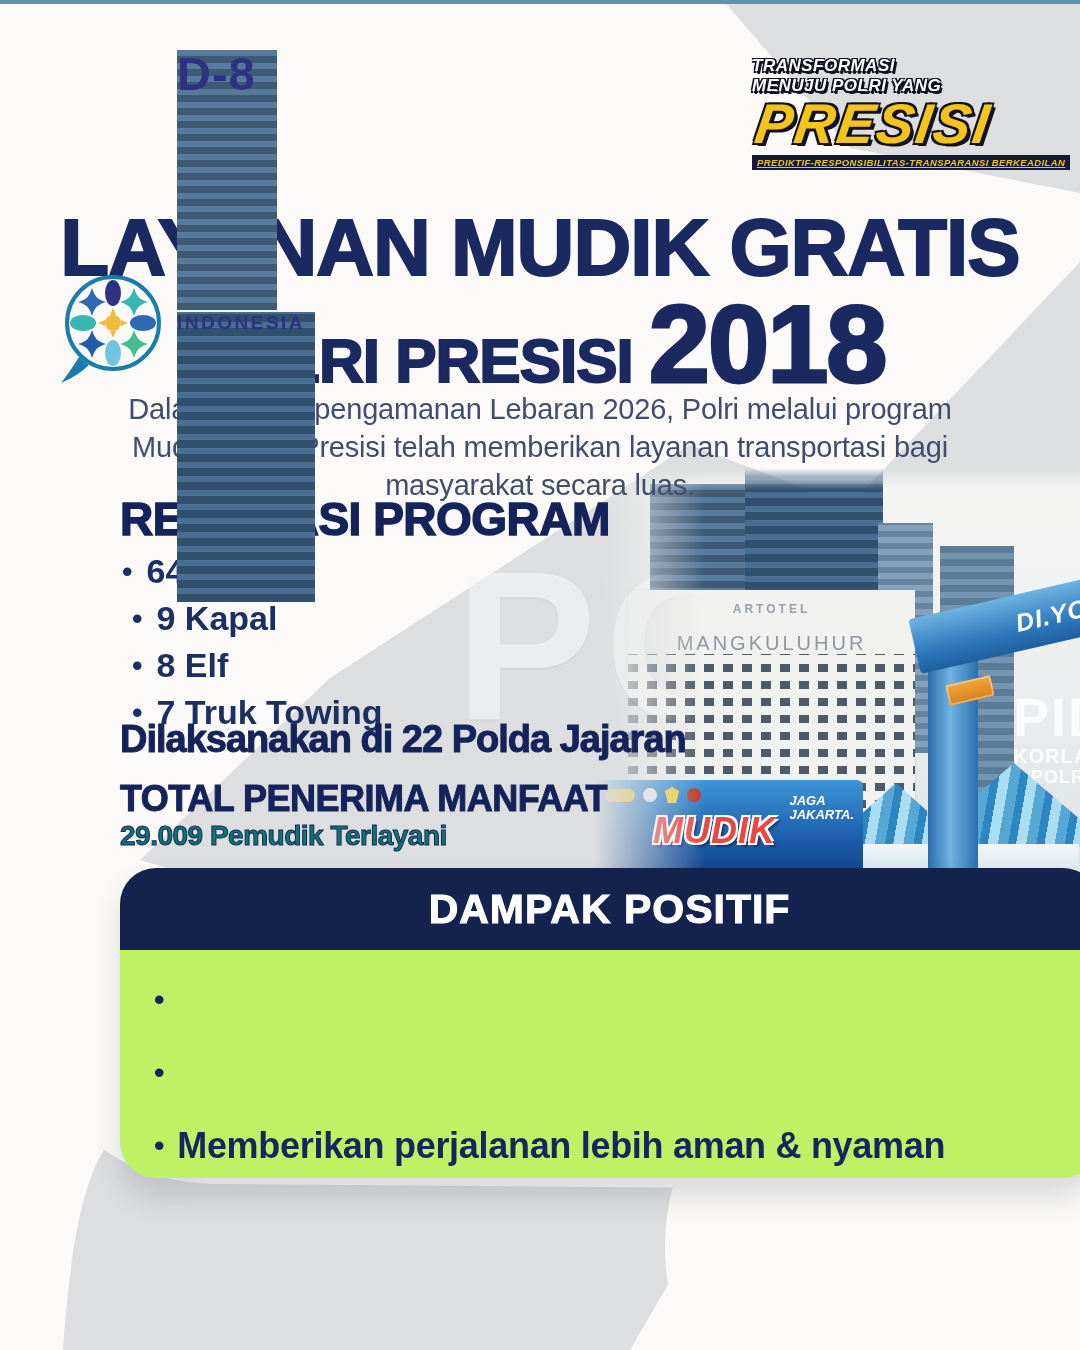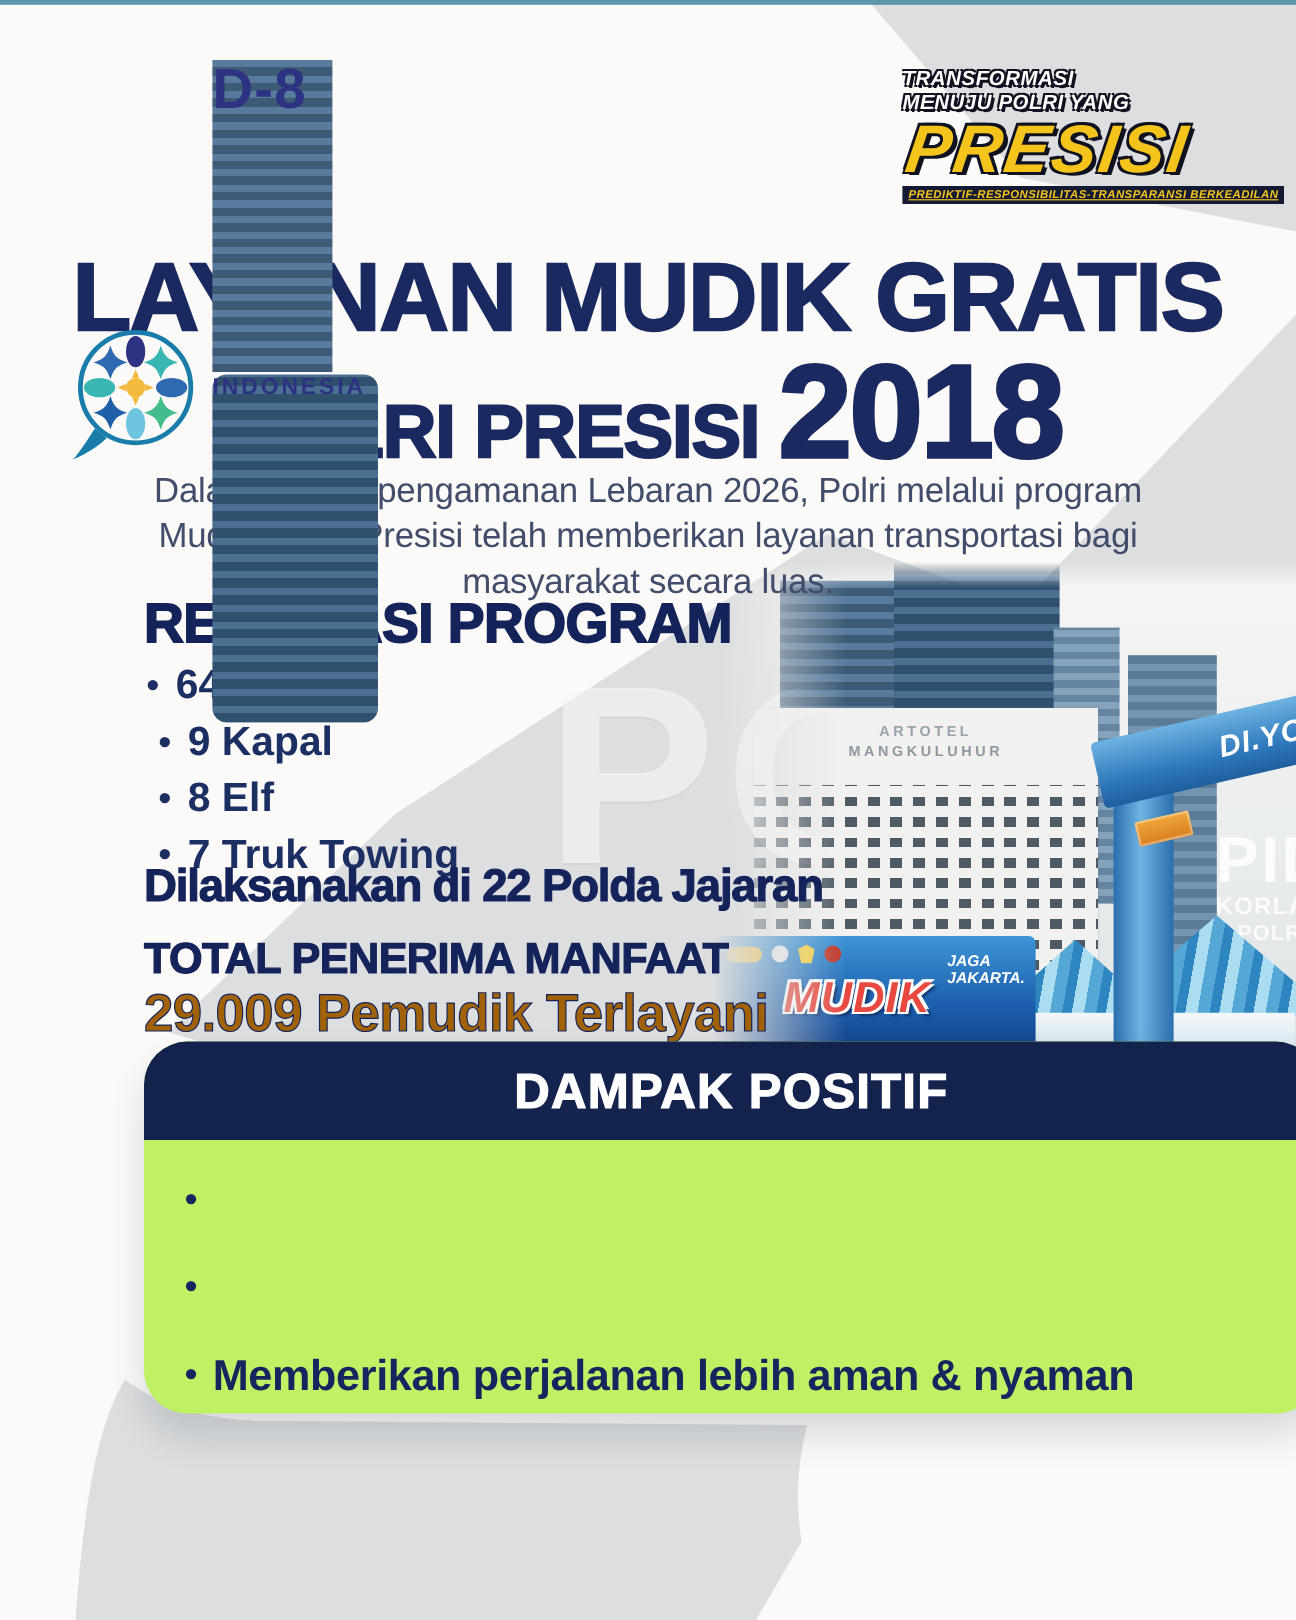--- a/index.html
+++ b/index.html
@@ -14,21 +14,21 @@
   .polri-wm{
     position:absolute;left:455px;top:540px;z-index:1;
     font-size:212px;font-weight:900;letter-spacing:8px;line-height:1;
     color:rgba(255,255,255,0.55);text-shadow:0 2px 1px rgba(120,125,130,0.08);
   }
 
   
   .d8{position:absolute;left:55px;top:50px;display:flex;align-items:center;z-index:4;}
   .d8 .txt{margin-left:10px;color:#2d3282;}
   .d8 .t1{font-size:47px;font-weight:900;letter-spacing:1px;line-height:1;}
-  .d8 .t2{font-size:19px;font-weight:700;letter-spacing:2.5px;margin-top:2px;border-radius:12px;}
+  .d8 .t2{font-size:19px;font-weight:700;letter-spacing:2.5px;margin-top:2px;}
   .d8 .t3{font-size:14px;font-weight:700;letter-spacing:1.5px;margin-top:1px;}
 
   .presisi{position:absolute;right:58px;top:56px;z-index:4;text-align:left;width:270px;}
   .presisi .l1,.presisi .l2{
     font-size:17px;font-weight:900;font-style:italic;color:#fff;letter-spacing:.5px;line-height:1.15;
     text-shadow:-1.5px -1.5px 0 #10131f,1.5px -1.5px 0 #10131f,-1.5px 1.5px 0 #10131f,1.5px 1.5px 0 #10131f,2.5px 2.5px 0 #10131f;
   }
   .presisi .word{
     font-size:56px;font-weight:900;font-style:italic;color:#f4c41d;letter-spacing:2px;line-height:.95;
     transform:skewX(-8deg);transform-origin:left bottom;margin-top:2px;
@@ -63,21 +63,21 @@
   .real-list{position:absolute;left:122px;top:548px;z-index:3;}
   .real-item{font-size:34px;color:#1c2f63;font-weight:600;height:47px;display:flex;align-items:center;}
   .real-item .dot{margin-right:14px;font-size:30px;}
   .real-item.ind{padding-left:10px;}
 
   .deploy{position:absolute;left:120px;top:718px;z-index:3;
     font-size:38px;font-weight:900;letter-spacing:-1px;color:#14235a;-webkit-text-stroke:1px #14235a;}
   .total1{position:absolute;left:120px;top:778px;z-index:3;
     font-size:36px;font-weight:900;letter-spacing:-.5px;color:#14235a;-webkit-text-stroke:1px #14235a;}
   .total2{position:absolute;left:120px;top:820px;z-index:3;
-    font-size:44px;font-weight:900;letter-spacing:-.5px;color:#a16207;-webkit-text-stroke:1px #14235a;}
+    font-size:28px;font-weight:900;letter-spacing:-.5px;color:#0f766e;-webkit-text-stroke:1px #14235a;}
 
   
   .photo{
     position:absolute;left:595px;top:468px;width:485px;height:552px;z-index:2;
     -webkit-mask-image:linear-gradient(to right,transparent 0,#000 110px);
     mask-image:linear-gradient(to right,transparent 0,#000 110px);
   }
   .photo-in{
     position:absolute;inset:0;overflow:hidden;
     -webkit-mask-image:linear-gradient(to bottom,transparent 0,#000 22px,#000 calc(100% - 14px),transparent 100%);
@@ -85,21 +85,21 @@
   }
   .sky{position:absolute;inset:0;background:linear-gradient(180deg,#f6f6f4 0%,#ebeeee 40%,#dfe4e6 70%,#d6dcdf 100%);}
   .tower{position:absolute;}
   .t1{left:55px;top:16px;width:100px;height:260px;background:repeating-linear-gradient(0deg,#3e5a74 0 7px,#587a9c 7px 13px);}
   .t2{left:150px;top:0;width:138px;height:290px;background:repeating-linear-gradient(0deg,#31506d 0 8px,#4a6f92 8px 14px);}
   .t3{left:283px;top:55px;width:55px;height:230px;background:repeating-linear-gradient(0deg,#6484a0 0 6px,#84a2ba 6px 12px);}
   .t4{left:345px;top:78px;width:74px;height:280px;background:repeating-linear-gradient(0deg,#5b7b97 0 7px,#7495af 7px 13px);}
   .hotel{position:absolute;left:33px;top:122px;width:287px;height:320px;background:#f1f1ef;box-shadow:0 0 0 1px rgba(120,130,140,.15);}
   .hotel .sign{position:absolute;left:0;top:0;width:100%;height:64px;background:#f1f1ef;text-align:center;z-index:2;}
   .hotel .s1{font-size:12px;font-weight:700;letter-spacing:3px;color:#97a2ab;margin-top:12px;}
-  .hotel .s2{font-size:12px;font-weight:700;letter-spacing:3px;color:#8d98a2;margin-top:3px;}
+  .hotel .s2{font-size:20px;font-weight:400;letter-spacing:3px;color:#8d98a2;margin-top:16px;}
   .hotel .win{
     position:absolute;left:0;top:64px;right:0;bottom:0;
     background-color:#f1f1ef;
     background-image:
       repeating-linear-gradient(0deg,transparent 0 8px,#f1f1ef 8px 17px),
       repeating-linear-gradient(90deg,#4e5a66 0 10px,#f1f1ef 10px 19px);
   }
   .pid{position:absolute;left:418px;top:222px;width:160px;color:rgba(255,255,255,.82);z-index:3;line-height:1;}
   .pid .p1{font-size:54px;font-weight:900;letter-spacing:2px;}
   .pid .p2{font-size:20px;font-weight:800;letter-spacing:1px;margin-top:2px;}

